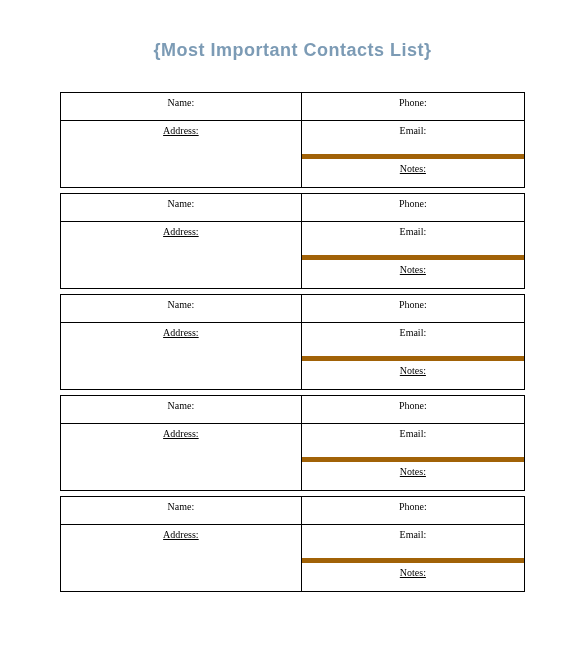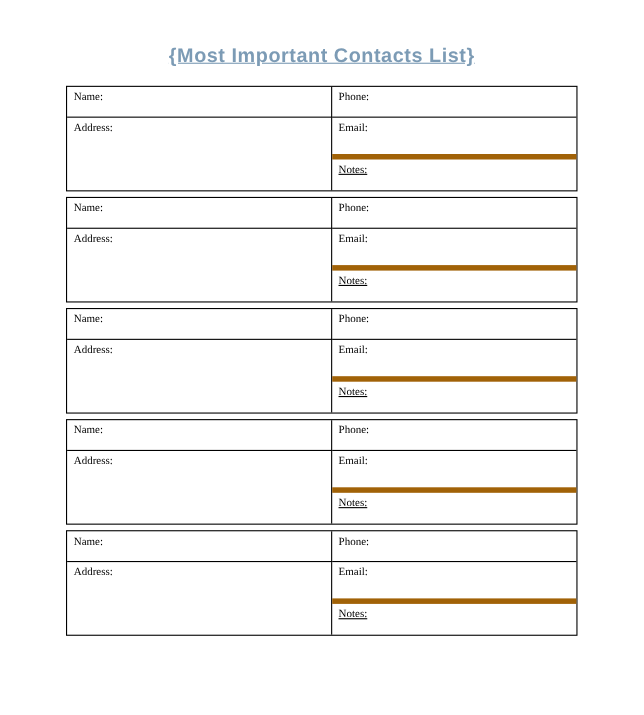--- a/index.html
+++ b/index.html
@@ -1,34 +1,34 @@
 <!DOCTYPE html>
 <html><head>
   <meta charset="utf-8">
   <style>
     * {
       margin: 0;
       padding: 0;
       box-sizing: border-box;
+      text-align: center;
     }
     body {
       width: 585px;
       height: 650px;
       background: #ffffff;
       font-family: Georgia, serif;
       padding: 40px 60px 50px 60px;
     }
     .title {
       text-align: center;
       font-family: "Comic Sans MS", cursive, sans-serif;
       font-size: 18px;
       color: #7c9bb5;
-      margin-bottom: 17px;
+      margin-bottom: 31px;
       letter-spacing: 0.5px;
-      text-decoration: underline;
     }
     .contact-block {
       border: 1px solid #000;
       border-bottom: none;
       display: grid;
       grid-template-columns: 52% 48%;
       grid-template-rows: 28px 1fr 28px;
     }
     .contact-block:last-child {
       border-bottom: 1px solid #000;
@@ -48,20 +48,21 @@
     .phone-cell {
       grid-column: 2;
       grid-row: 1;
       border-bottom: 1px solid #000;
     }
     .address-cell {
       grid-column: 1;
       grid-row: 2 / 4;
       border-right: 1px solid #000;
       min-height: 66px;
+      text-decoration: underline;
     }
     .email-cell {
       grid-column: 2;
       grid-row: 2;
       border-bottom: 5px solid #a16207;
       min-height: 33px;
     }
     .notes-cell {
       grid-column: 2;
       grid-row: 3;

